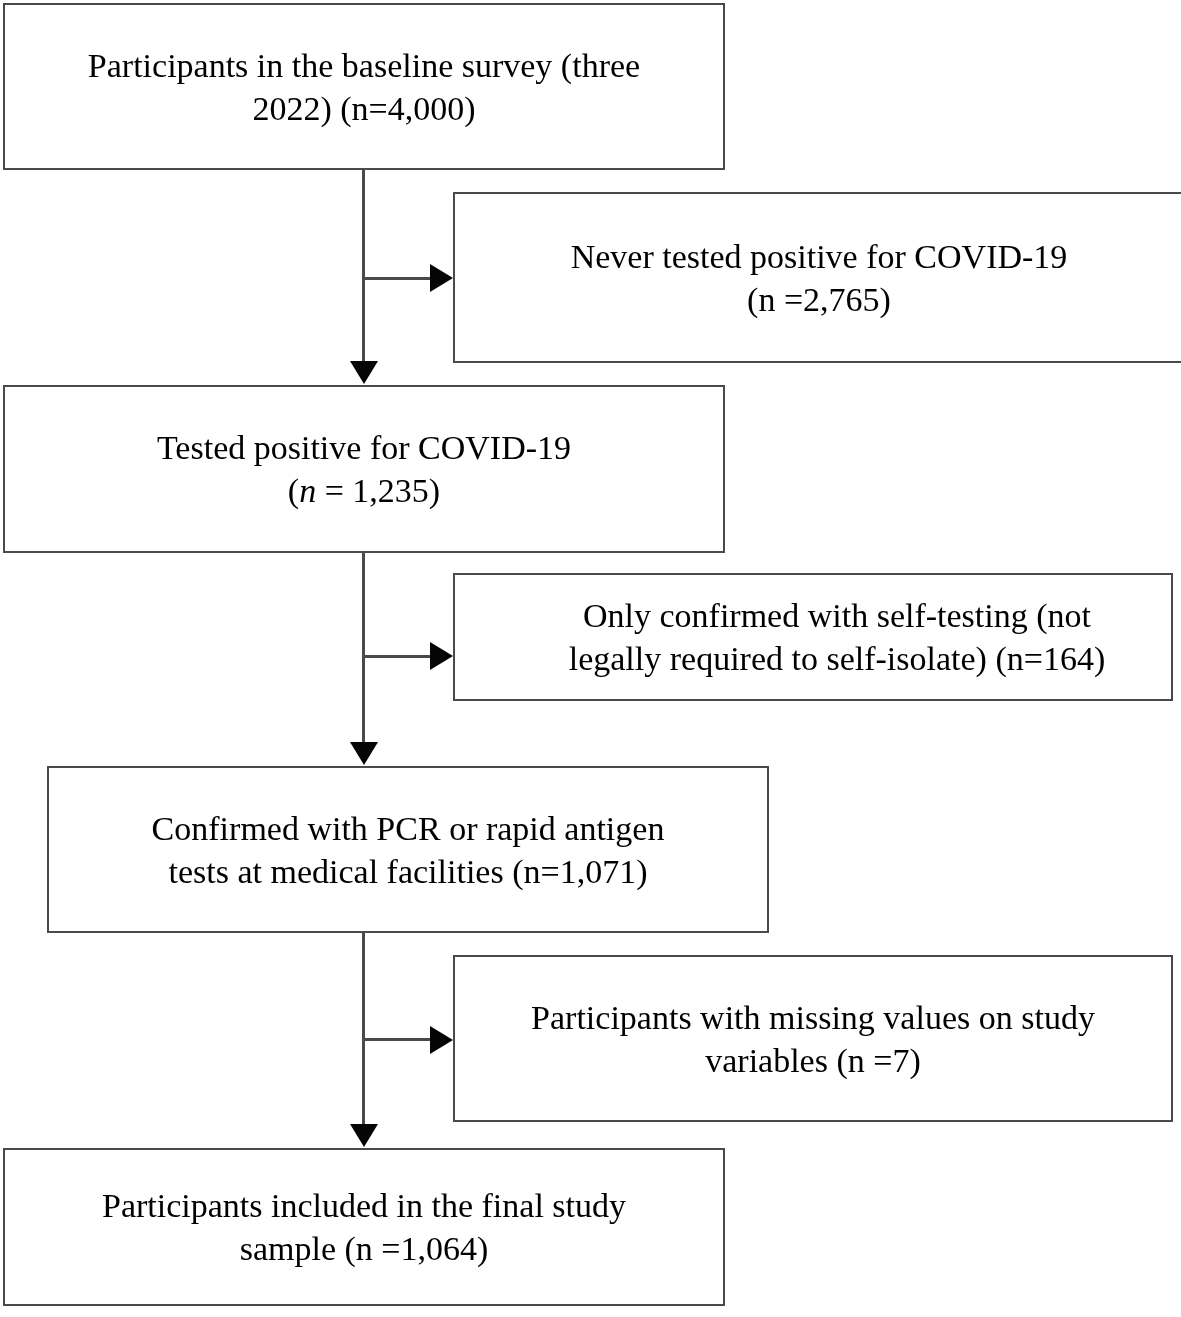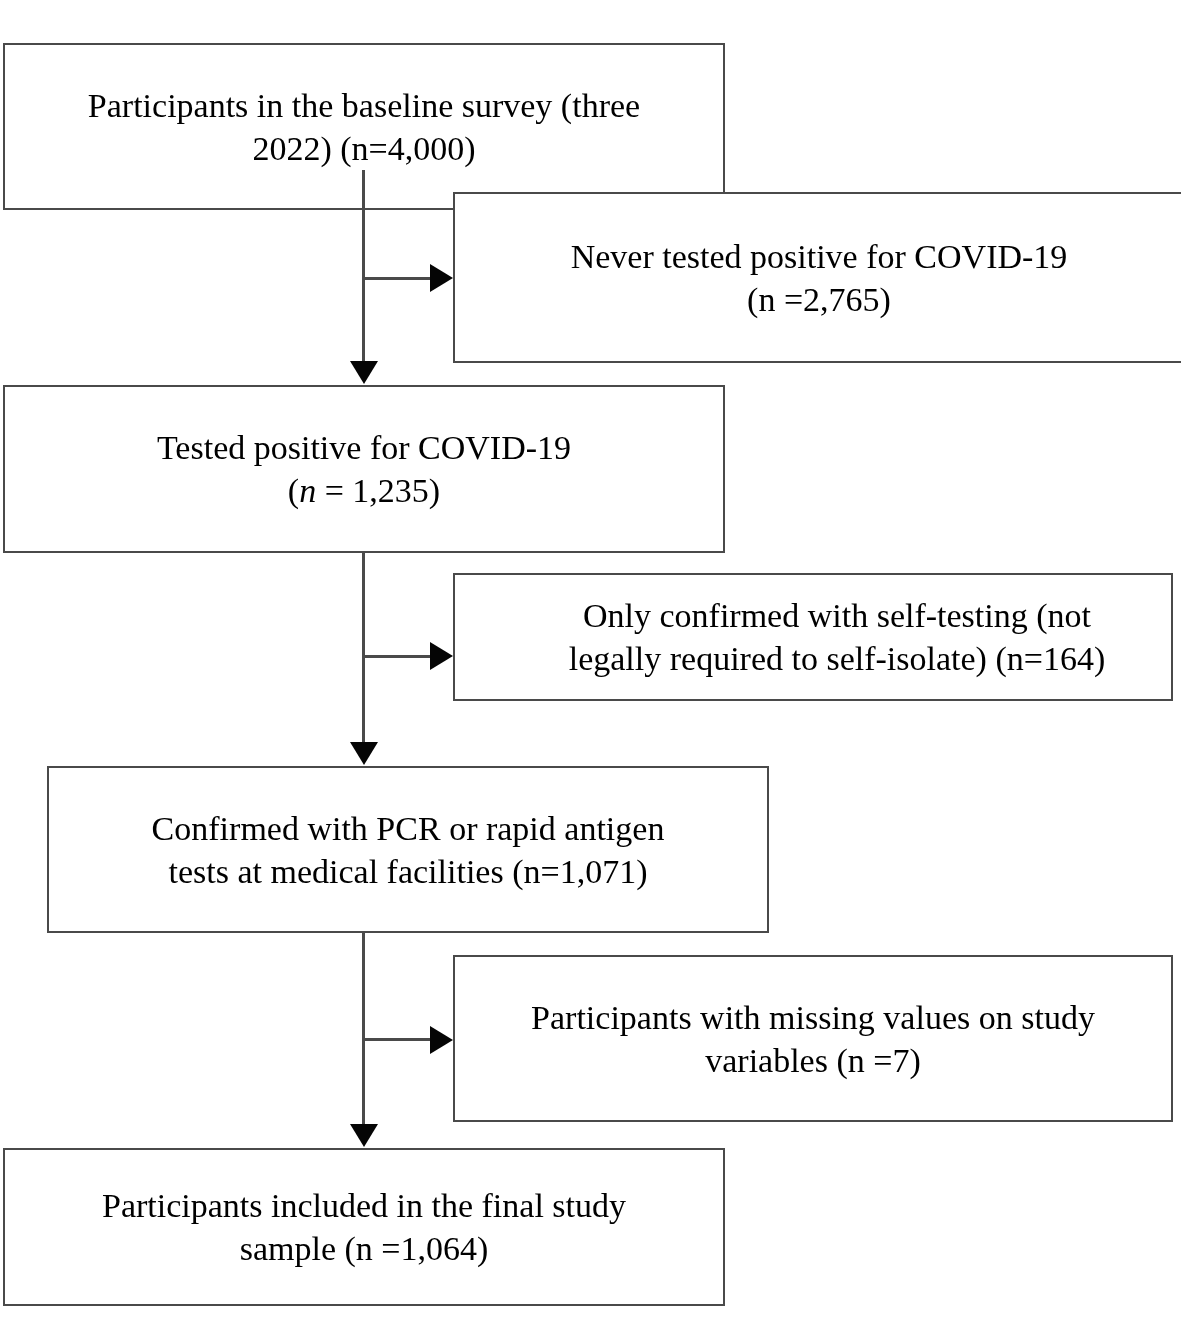--- a/index.html
+++ b/index.html
@@ -26,21 +26,21 @@
     justify-content: center;
     align-items: center;
     text-align: center;
     font-size: 34px;
     line-height: 43px;
   }
   .box .line { white-space: pre-wrap; }
   .var { font-style: italic; }
 
   
-  #box-baseline { left: 3px;   top: 3px;    width: 722px; height: 167px; margin-top: 40px; }
+  #box-baseline { left: 3px;   top: 3px;    width: 722px; height: 167px; }
   #box-positive { left: 3px;   top: 385px;  width: 722px; height: 168px; }
   #box-pcr      { left: 3px;   top: 766px;  width: 722px; height: 167px; margin-left: 44px; }
   #box-final    { left: 3px;   top: 1148px; width: 722px; height: 158px; }
   
   #box-never    { left: 453px; top: 192px;  width: 732px; height: 171px; }
   #box-selftest { left: 453px; top: 573px;  width: 720px; height: 128px; padding-left: 48px; }
   #box-missing  { left: 453px; top: 955px;  width: 720px; height: 167px; }
 
   
   .vline {

